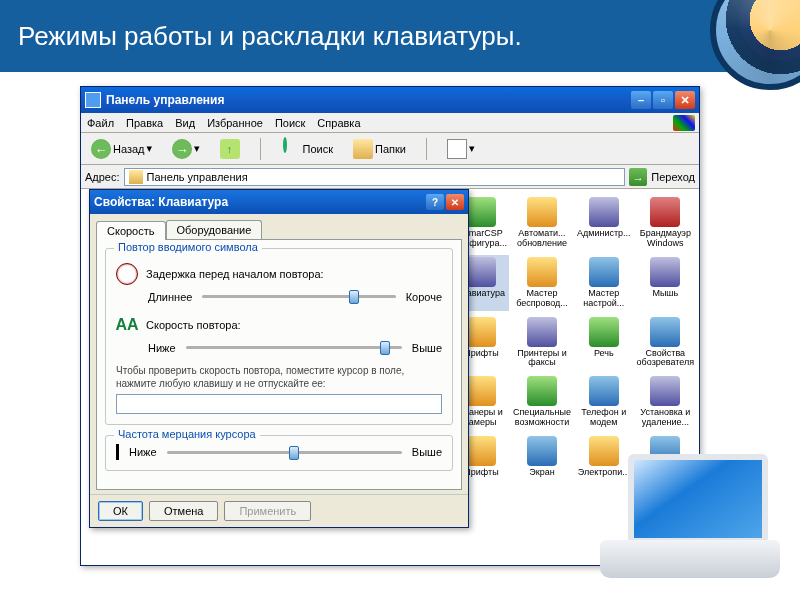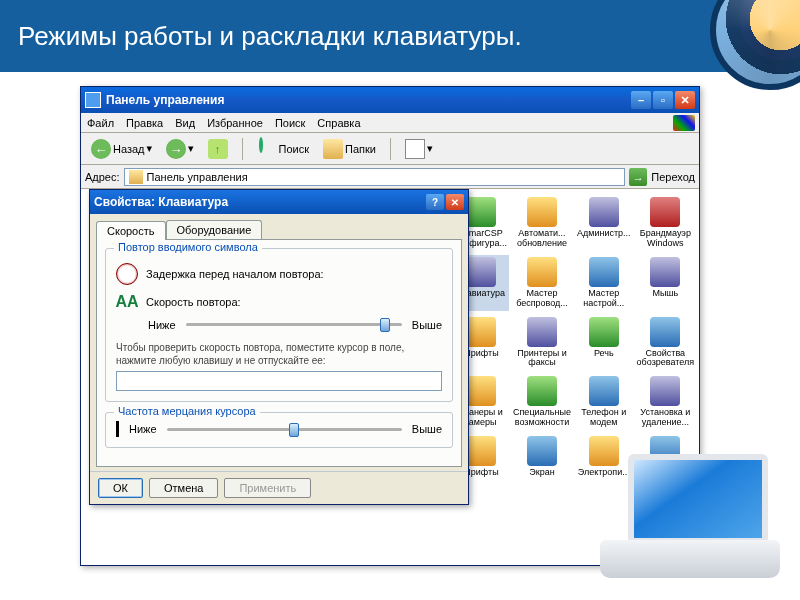--- a/index.html
+++ b/index.html
@@ -18,21 +18,21 @@
   .xp-caption { flex: 1; font-weight: bold; }
   .xp-btns { display: flex; gap: 2px; }
   .xp-btn { width: 20px; height: 18px; color: #fff; font-size: 11px; font-weight: bold; display: flex; align-items: center; justify-content: center; border-radius: 2px; }
   .xp-min { background: linear-gradient(#5aa8f2,#2a6dc5); }
   .xp-max { background: linear-gradient(#5aa8f2,#2a6dc5); }
   .xp-close { background: linear-gradient(#f28a6a,#d23a18); }
 
   .xp-menubar { background: #f0f0f0; border-bottom: 1px solid #aca899; height: 20px; display: flex; align-items: center; font-size: 11px; gap: 12px; padding: 0 6px; color: #000; position: relative; }
   .xp-menubar .xp-flag { position: absolute; right: 4px; top: 2px; width: 22px; height: 16px; background: linear-gradient(45deg,#e22,#0a0,#11e,#fc0); border-radius: 2px; }
 
-  .xp-toolbar { background: #f0f0f0; border-bottom: 1px solid #aca899; height: 32px; display: flex; align-items: center; padding: 0 6px; font-size: 11px; gap: 6px; color: #000; }
+  .xp-toolbar { background: #f0f0f0; border-bottom: 1px solid #aca899; height: 32px; display: flex; align-items: center; padding: 0 6px; font-size: 11px; gap: 12px; color: #000; }
   .tb-btn { display: flex; align-items: center; gap: 2px; padding: 2px 4px; }
   .tb-sep { width: 1px; height: 22px; background: #aca899; margin: 0 4px; }
   .tb-icon { width: 20px; height: 20px; display: inline-block; }
   .ico-back { background: radial-gradient(circle,#6dbb5a 60%,#3a8d2a); border-radius: 50%; position: relative; }
   .ico-back::after { content:"←"; color:#fff; position:absolute; inset:0; display:flex; align-items:center; justify-content:center; font-weight:bold; font-size:13px; }
   .ico-fwd { background: radial-gradient(circle,#6dbb5a 60%,#3a8d2a); border-radius:50%; position:relative;}
   .ico-fwd::after { content:"→"; color:#fff; position:absolute; inset:0; display:flex; align-items:center; justify-content:center; font-weight:bold; font-size:13px;}
   .ico-up { background:#b6e26f; border-radius:3px; position:relative;}
   .ico-up::after{content:"↑";color:#295;position:absolute;inset:0;display:flex;align-items:center;justify-content:center;font-weight:bold;}
   .ico-search{border:2px solid #2a6;border-radius:50%;width:12px;height:12px;margin:2px;}
@@ -283,20 +283,28 @@
           <div class="tab active">Скорость</div>
           <div class="tab">Оборудование</div>
         </div>
         <div class="tabpane">
           <div class="group">
             <span class="group-title">Повтор вводимого символа</span>
             <div class="row">
               <div class="ic ic-clock"></div>
               <span>Задержка перед началом повтора:</span>
             </div>
+            <div class="srow">
+              <span style="width:22px;"></span>
+              <span>Длиннее</span>
+              <div class="slider">
+                  <div class="thumb" style="left:76%;"></div>
+                </div>
+              <span>Короче</span>
+            </div>
             <div class="row">
               <div class="ic ic-aa">AA</div>
               <span>Скорость повтора:</span>
             </div>
             <div class="srow">
               <span style="width:22px;"></span>
               <span>Ниже</span>
               <div class="slider">
                   <div class="thumb" style="left:90%;"></div>
                 </div>

